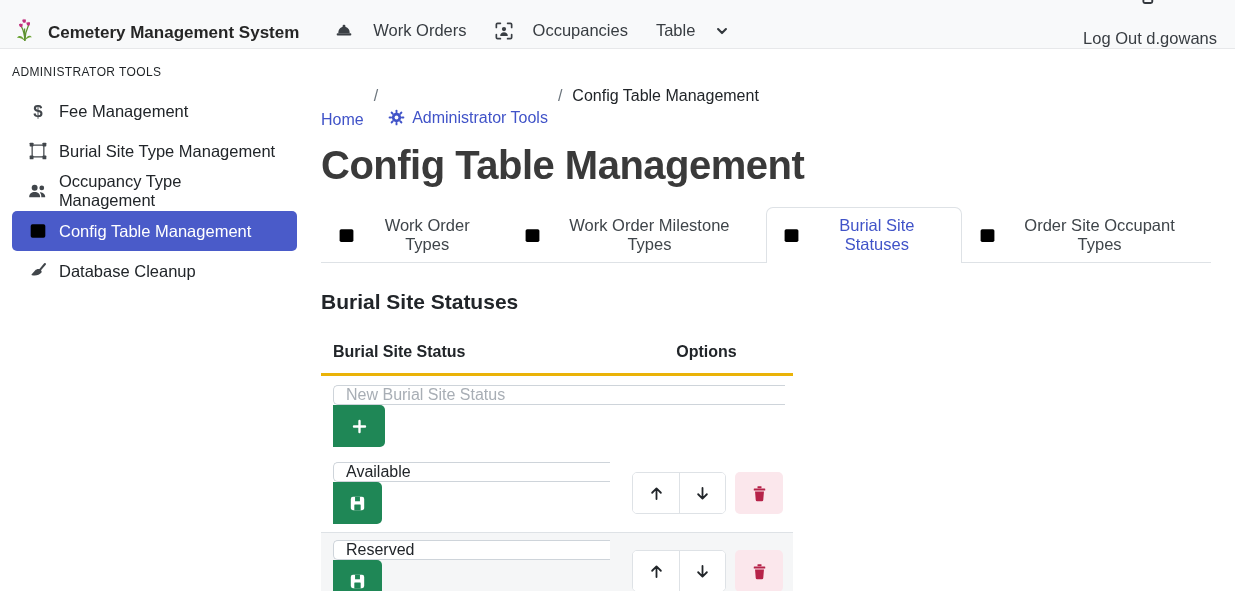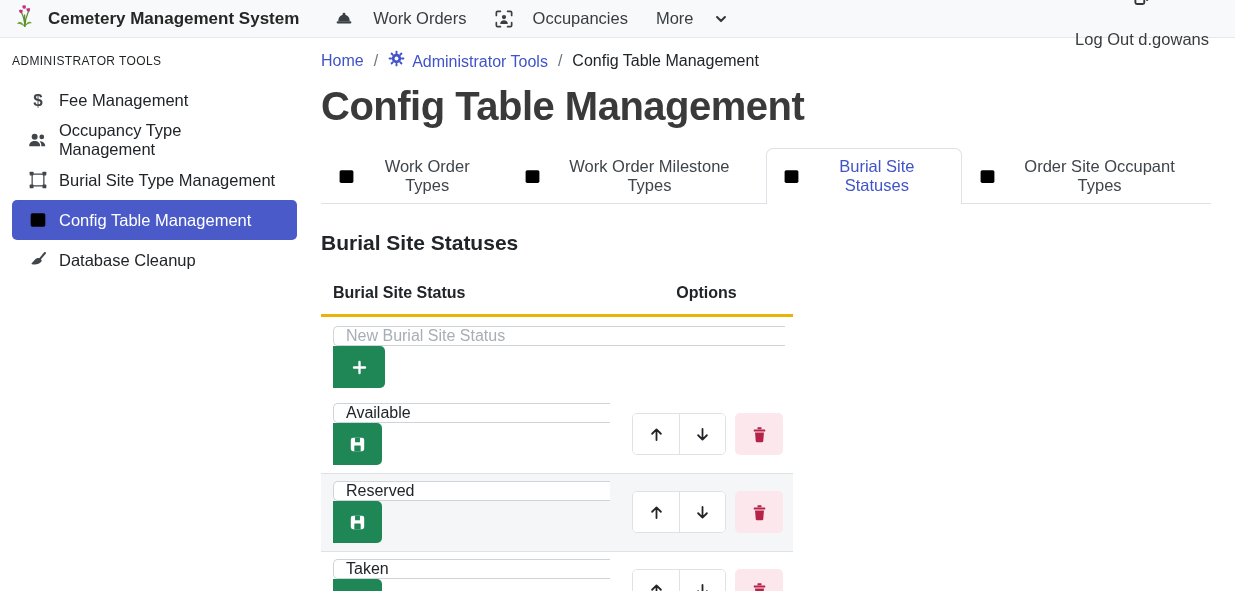--- a/index.html
+++ b/index.html
@@ -10,22 +10,22 @@
     --danger_bg:#fbe7ec;
     --navbar_bg:#f8f9fa;
     --gap:#fff;
   }
   *{box-sizing:border-box;margin:0;padding:0;font-family:"Liberation Sans","DejaVu Sans",sans-serif;}
   html,body{width:1235px;height:591px;overflow:hidden;background:#fff;color:#212529;}
   a{text-decoration:none;color:inherit;}
   button{background:none;border:none;cursor:pointer;}
 
   
-  .navbar{display:flex;align-items:center;height:38px;background:var(--navbar_bg);
-          border-bottom:1px solid #e7e8ea;padding:0 26px 0 12px;}
+  .navbar{display:flex;align-items:flex-end;height:49px;background:var(--navbar_bg);
+          border-bottom:1px solid #e7e8ea;padding:0 18px 0 12px;}
   .brand{display:flex;align-items:center;gap:10px;font-weight:700;font-size:17px;color:#262626;}
   .nav-links{display:flex;margin-left:22px;}
   .nav-item{display:flex;align-items:center;gap:20px;padding:8px 14px;font-size:16.5px;color:#383d42;cursor:pointer;}
   .nav-item .ico{display:flex;color:#3a3f44;}
   .logout{margin-left:auto;display:flex;align-items:center;gap:19px;font-size:16.5px;color:#383d42;cursor:pointer;flex-direction:column;}
 
   
   .layout{display:flex;height:536px;}
   .sidebar{width:309px;flex-shrink:0;padding-top:8px;}
   .sb-heading{margin:8px 12px 12px;font-size:12px;letter-spacing:.4px;color:#1f2326;}
@@ -33,21 +33,21 @@
            border-radius:5px;font-size:16.5px;color:#212529;cursor:pointer;}
   .sb-item .ico{width:20px;display:flex;justify-content:center;color:#41464b;}
   .sb-item.active{background:var(--primary);color:#fff;--gap:var(--primary);}
   .sb-item.active .ico{color:#fff;}
   .ic-dollar{font-weight:700;font-size:17px;line-height:1;}
 
   .main{flex:1;padding:10px 24px 0 12px;}
 
   
   .breadcrumb{display:flex;align-items:center;font-size:16px;margin-top:2px;}
-  .bc-link{color:var(--link_blue);display:flex;align-items:flex-end;gap:7px;cursor:pointer;}
+  .bc-link{color:var(--link_blue);display:flex;align-items:flex-start;gap:7px;cursor:pointer;margin-top:48px;}
   .bc-sep{color:#6c757d;padding:0 10px;}
   .bc-current{color:#212529;}
 
   
   .page-title{font-size:40px;font-weight:700;color:#3a3a3a;margin:13px 0 0;letter-spacing:-.5px;}
   .tabs{display:flex;border-bottom:1px solid #dee2e6;margin-top:19px;}
   .tab{display:flex;align-items:center;gap:9px;padding:8px 16px;font-size:16.5px;color:#3f454a;
        border:1px solid transparent;border-bottom:0;border-radius:7px 7px 0 0;}
   .tab .ico{display:flex;color:#3d4348;}
   .tab.active{background:#fff;border-color:#dee2e6;color:var(--link_blue);position:relative;}
@@ -135,21 +135,21 @@
       <span class="ico">
         <svg width="18" height="18" viewBox="0 0 16 16" fill="none" stroke="#3a3f44" stroke-width="1.5" stroke-linecap="round">
           <path d="M1.2 4.8V2.3a1.1 1.1 0 0 1 1.1-1.1h2.5M11.2 1.2h2.5a1.1 1.1 0 0 1 1.1 1.1v2.5M14.8 11.2v2.5a1.1 1.1 0 0 1-1.1 1.1h-2.5M4.8 14.8H2.3a1.1 1.1 0 0 1-1.1-1.1v-2.5"></path>
           <circle cx="8" cy="6.3" r="1.9" fill="#3a3f44" stroke="none"></circle>
           <path d="M4.6 12.4c0-2 1.5-3.2 3.4-3.2s3.4 1.2 3.4 3.2z" fill="#3a3f44" stroke="none"></path>
         </svg>
       </span>
       <span>Occupancies</span>
     </a>
     <a class="nav-item">
-      <span>More</span>
+      <span>Table</span>
       <span class="ico">
         <svg width="14" height="14" viewBox="0 0 16 16" fill="none" stroke="#33383d" stroke-width="2.4" stroke-linecap="round" stroke-linejoin="round">
           <path d="M3.5 5.8 8 10.3l4.5-4.5"></path>
         </svg>
       </span>
     </a>
   </div>
 
   <a class="logout">
     <span class="ico">
@@ -166,40 +166,40 @@
 
   <aside class="sidebar">
     <div class="sb-heading">ADMINISTRATOR TOOLS</div>
 
     <a class="sb-item">
       <span class="ico ic-dollar">$</span>
       <span>Fee Management</span>
     </a>
     <a class="sb-item">
       <span class="ico">
-        <svg width="19" height="19" viewBox="0 0 16 16" fill="currentColor">
-          <circle cx="5.6" cy="4.8" r="2.5"></circle>
-          <path d="M1 12.4c0-2.5 2-4 4.6-4s4.6 1.5 4.6 4l-.1.5H1.1z"></path>
-          <circle cx="11.6" cy="5" r="2"></circle>
-          <path d="M10.7 8.7c2 .3 3.8 1.6 3.8 3.7l-.1.5h-3.2c.2-1.7-.3-3.2-1.3-4.1z"></path>
-        </svg>
-      </span>
-      <span>Occupancy Type Management</span>
-    </a>
-    <a class="sb-item">
-      <span class="ico">
         <svg width="18" height="18" viewBox="0 0 16 16" fill="currentColor">
           <path d="M2.8 2.8h10.4v10.4H2.8z" fill="none" stroke="currentColor" stroke-width="1.1"></path>
           <rect x="0.6" y="0.6" width="3.4" height="3.4" rx=".6"></rect>
           <rect x="12" y="0.6" width="3.4" height="3.4" rx=".6"></rect>
           <rect x="0.6" y="12" width="3.4" height="3.4" rx=".6"></rect>
           <rect x="12" y="12" width="3.4" height="3.4" rx=".6"></rect>
         </svg>
       </span>
       <span>Burial Site Type Management</span>
+    </a>
+    <a class="sb-item">
+      <span class="ico">
+        <svg width="19" height="19" viewBox="0 0 16 16" fill="currentColor">
+          <circle cx="5.6" cy="4.8" r="2.5"></circle>
+          <path d="M1 12.4c0-2.5 2-4 4.6-4s4.6 1.5 4.6 4l-.1.5H1.1z"></path>
+          <circle cx="11.6" cy="5" r="2"></circle>
+          <path d="M10.7 8.7c2 .3 3.8 1.6 3.8 3.7l-.1.5h-3.2c.2-1.7-.3-3.2-1.3-4.1z"></path>
+        </svg>
+      </span>
+      <span>Occupancy Type Management</span>
     </a>
     <a class="sb-item active">
       <span class="ico icon-table">
         <svg width="18" height="18" viewBox="0 0 16 16">
             <use href="#i-table"></use>
           </svg>
       </span>
       <span>Config Table Management</span>
     </a>
     <a class="sb-item">

